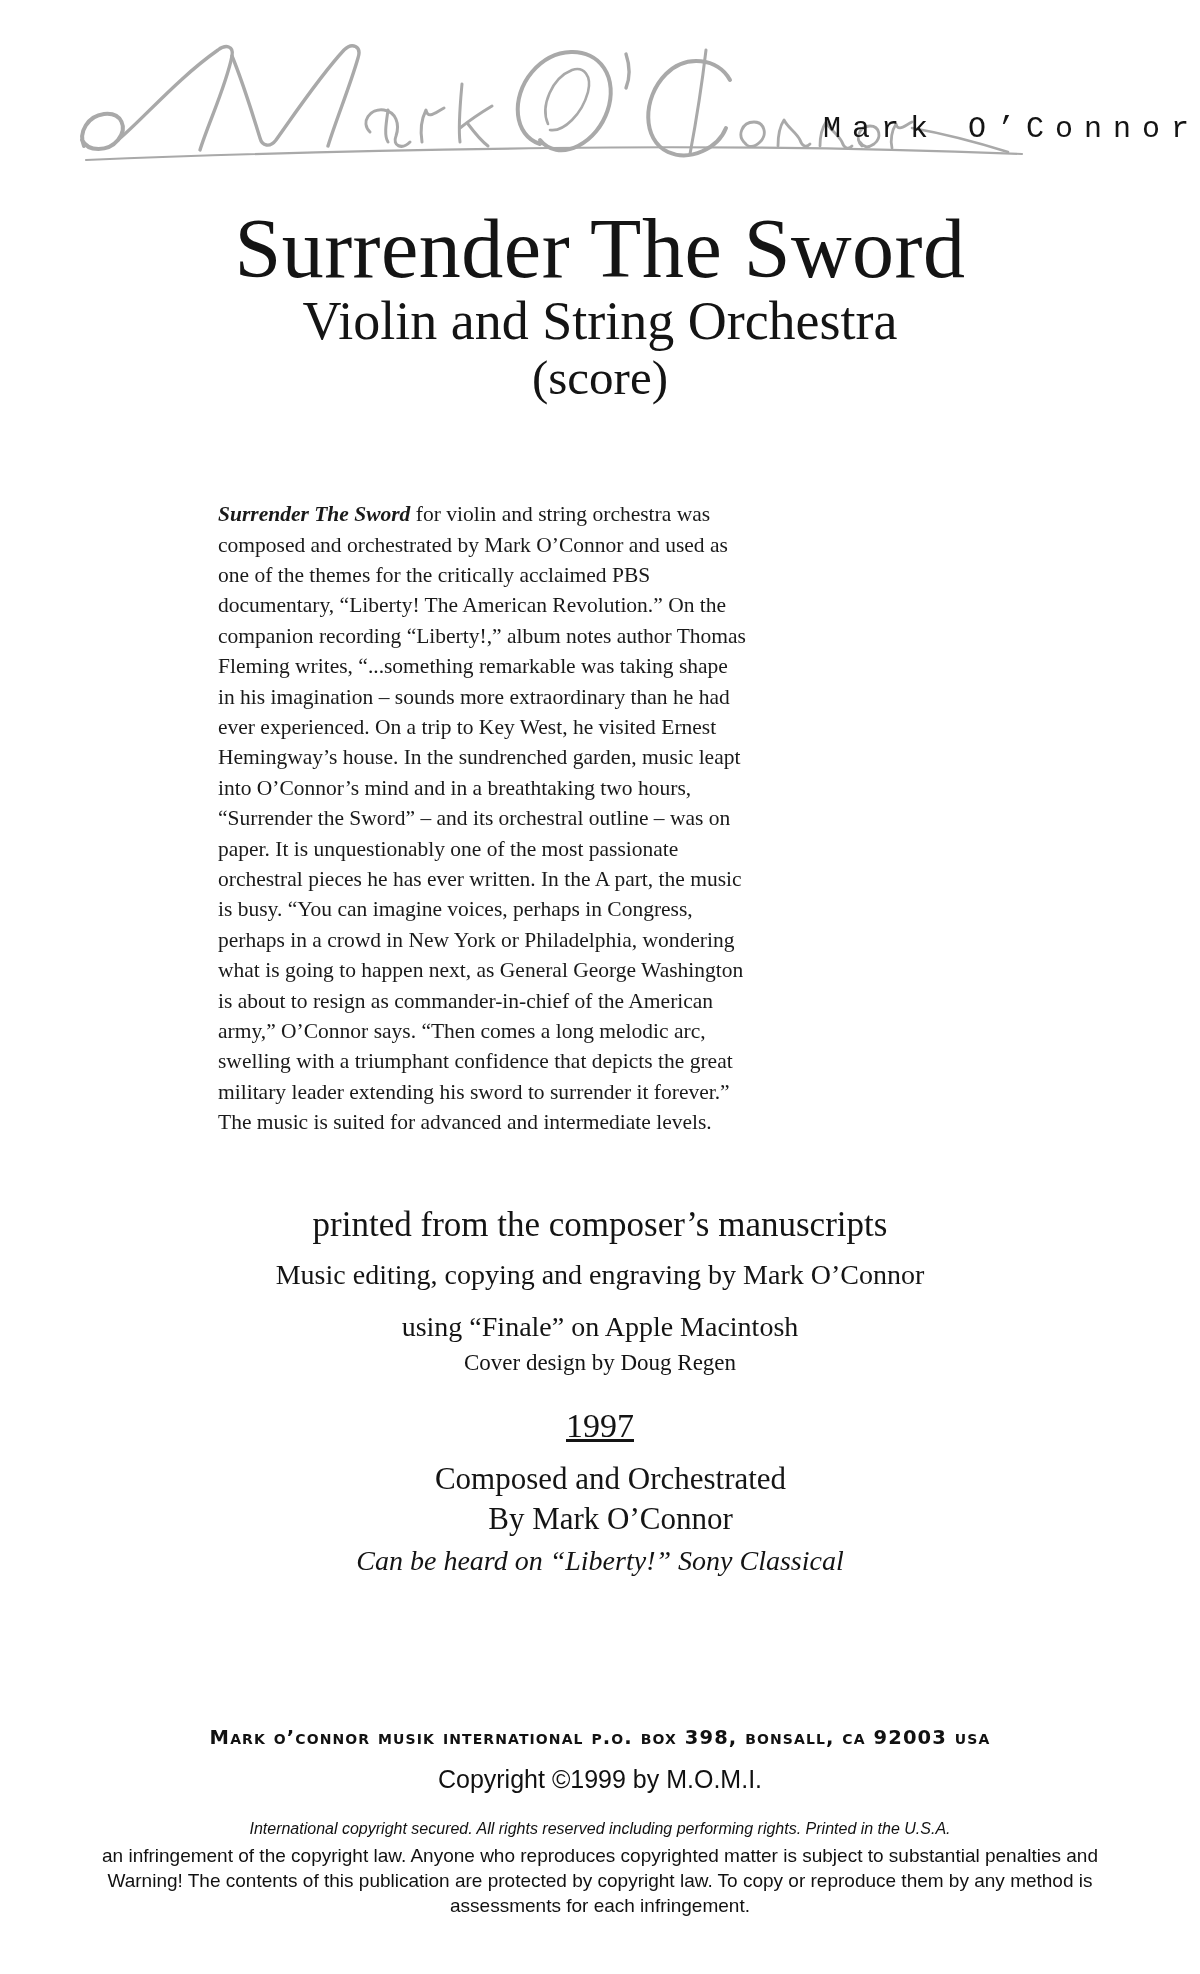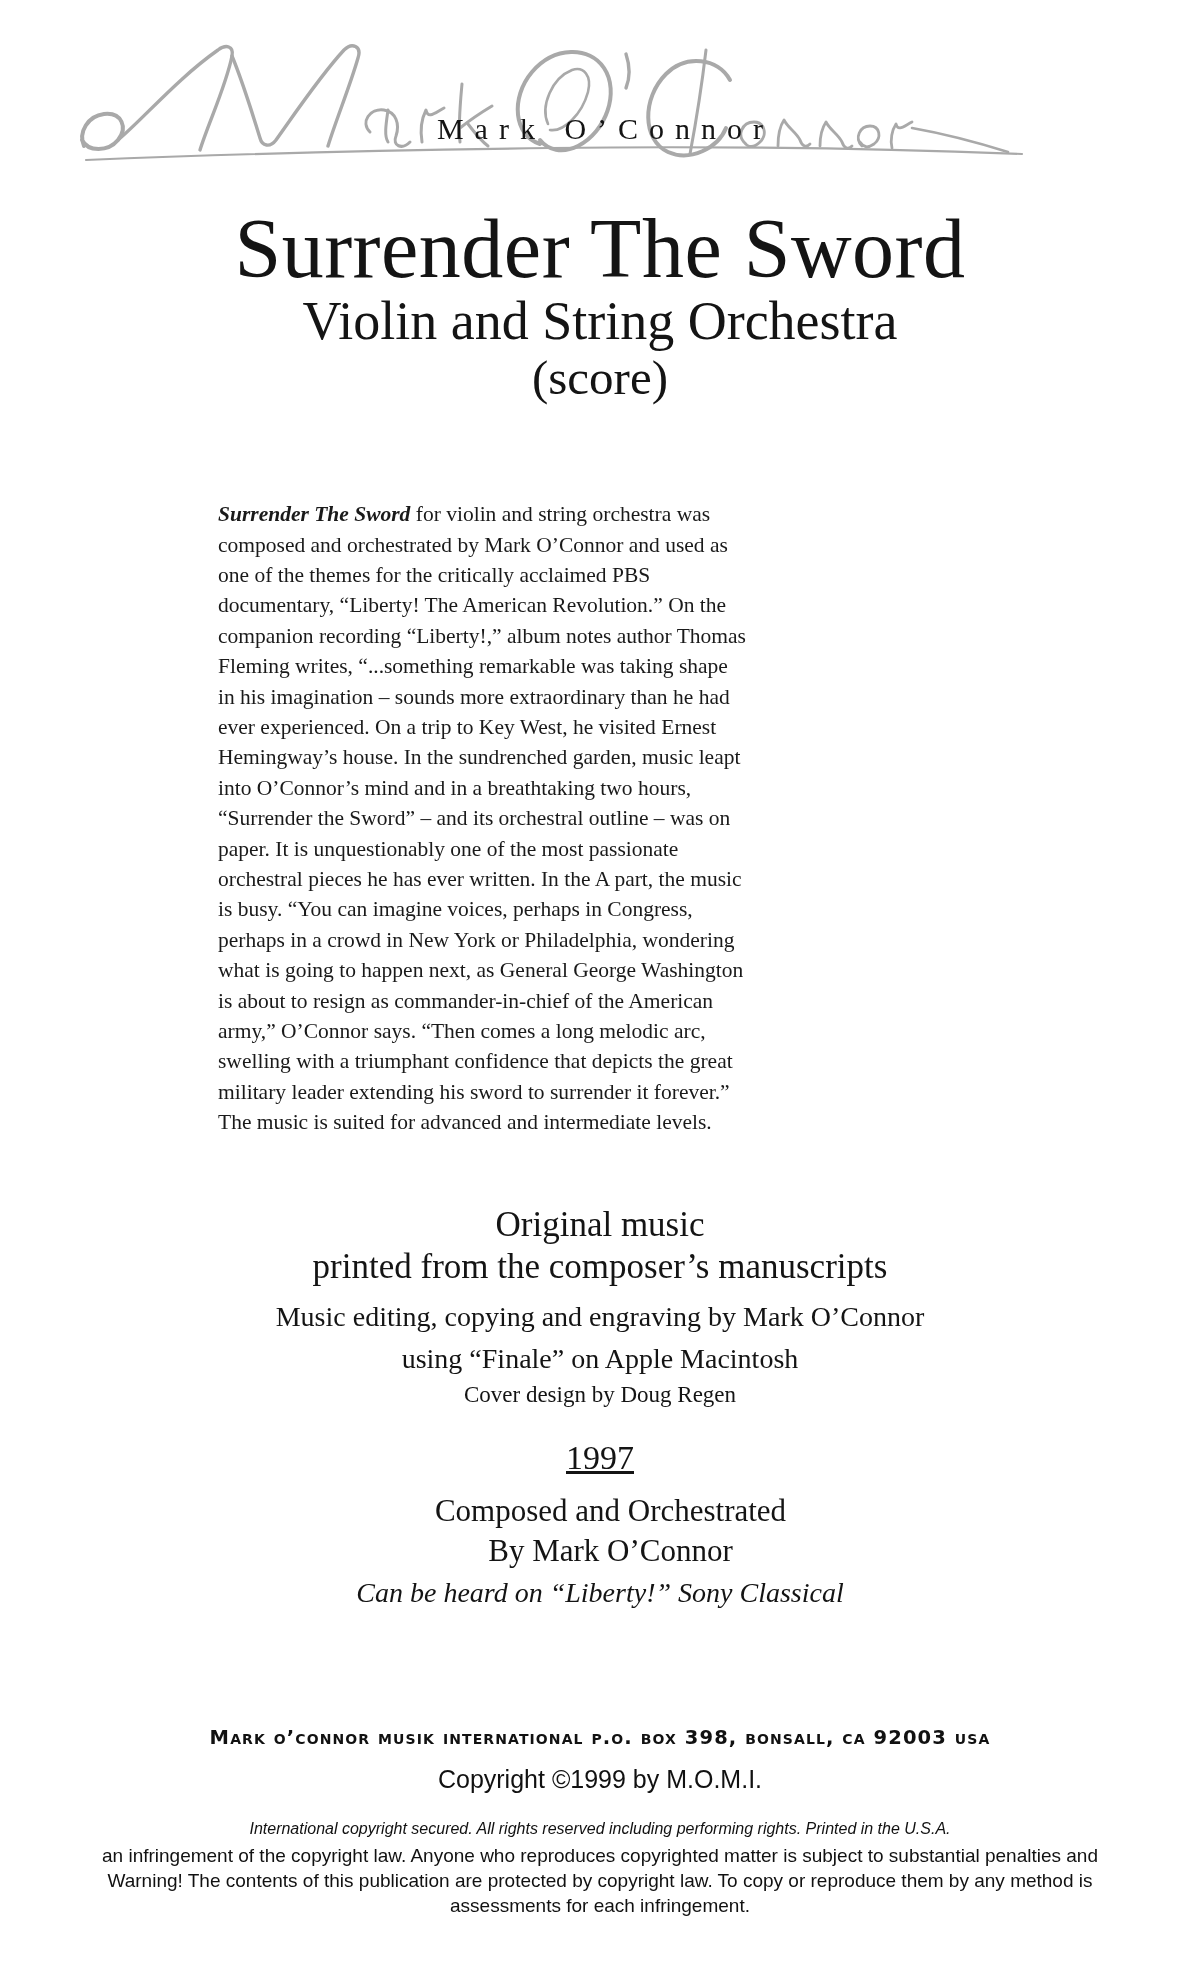--- a/index.html
+++ b/index.html
@@ -36,22 +36,22 @@
     top: 28px;
     width: 1000px;
     height: 140px;
     pointer-events: none;
   }
   .logo-wordmark {
     position: absolute;
     left: 0;
     right: 0;
     top: 112px;
-    text-align: center;
-    font-family: Liberation Serif, serif;
+    text-align: right;
+    font-family: Liberation Mono, monospace;
     font-size: 30px;
     letter-spacing: 11px;
     color: #141414;
     white-space: nowrap;
     text-indent: 11px;
   }
 
   
   .title-block {
     text-align: center;
@@ -239,24 +239,23 @@
 
   <div class="title-block">
     <h1 class="main-title">Surrender The Sword</h1>
     <div class="sub-title">Violin and String Orchestra</div>
     <div class="score-word">(score)</div>
   </div>
 
   <div class="description"><span class="work-name">Surrender The Sword</span><span> for violin and string orchestra was composed and orchestrated by Mark O’Connor and used as one of the themes for the critically acclaimed PBS documentary, “Liberty! The American Revolution.” On the companion recording “Liberty!,” album notes author Thomas Fleming writes, “...something remarkable was taking shape in his imagination – sounds more extraordinary than he had ever experienced. On a trip to Key West, he visited Ernest Hemingway’s house. In the sundrenched garden, music leapt into O’Connor’s mind and in a breathtaking two hours, “Surrender the Sword” – and its orchestral outline – was on paper. It is unquestionably one of the most passionate orchestral pieces he has ever written. In the A part, the music is busy. “You can imagine voices, perhaps in Congress, perhaps in a crowd in New York or Philadelphia, wondering what is going to happen next, as General George Washington is about to resign as commander-in-chief of the American army,” O’Connor says. “Then comes a long melodic arc, swelling with a triumphant confidence that depicts the great military leader extending his sword to surrender it forever.” The music is suited for advanced and intermediate levels.</span></div>
 
   <div class="credits">
-    <div class="credit-lg">Original music</div>
     <div class="credit-lg">printed from the composer’s manuscripts</div>
     <div class="credit-md">Music editing, copying and engraving by Mark O’Connor</div>
-    <div class="credit-md" style="margin-top:8px">using “Finale” on Apple Macintosh</div>
+    <div class="credit-md" style="margin-top:18px">using “Finale” on Apple Macintosh</div>
     <div class="credit-sm">Cover design by Doug Regen</div>
     <div class="credit-year">1997</div>
     <div class="credit-composed">Composed and Orchestrated</div>
     <div class="credit-composed" style="margin-top:2px">By Mark O’Connor</div>
     <div class="credit-heard">Can be heard on “Liberty!” Sony Classical</div>
   </div>
 
   <div class="footer">
     <div class="footer-address">Mark O’Connor Musik International P.O. Box 398, Bonsall, CA 92003 USA</div>
     <div class="footer-copyright">Copyright ©1999 by M.O.M.I.</div>

